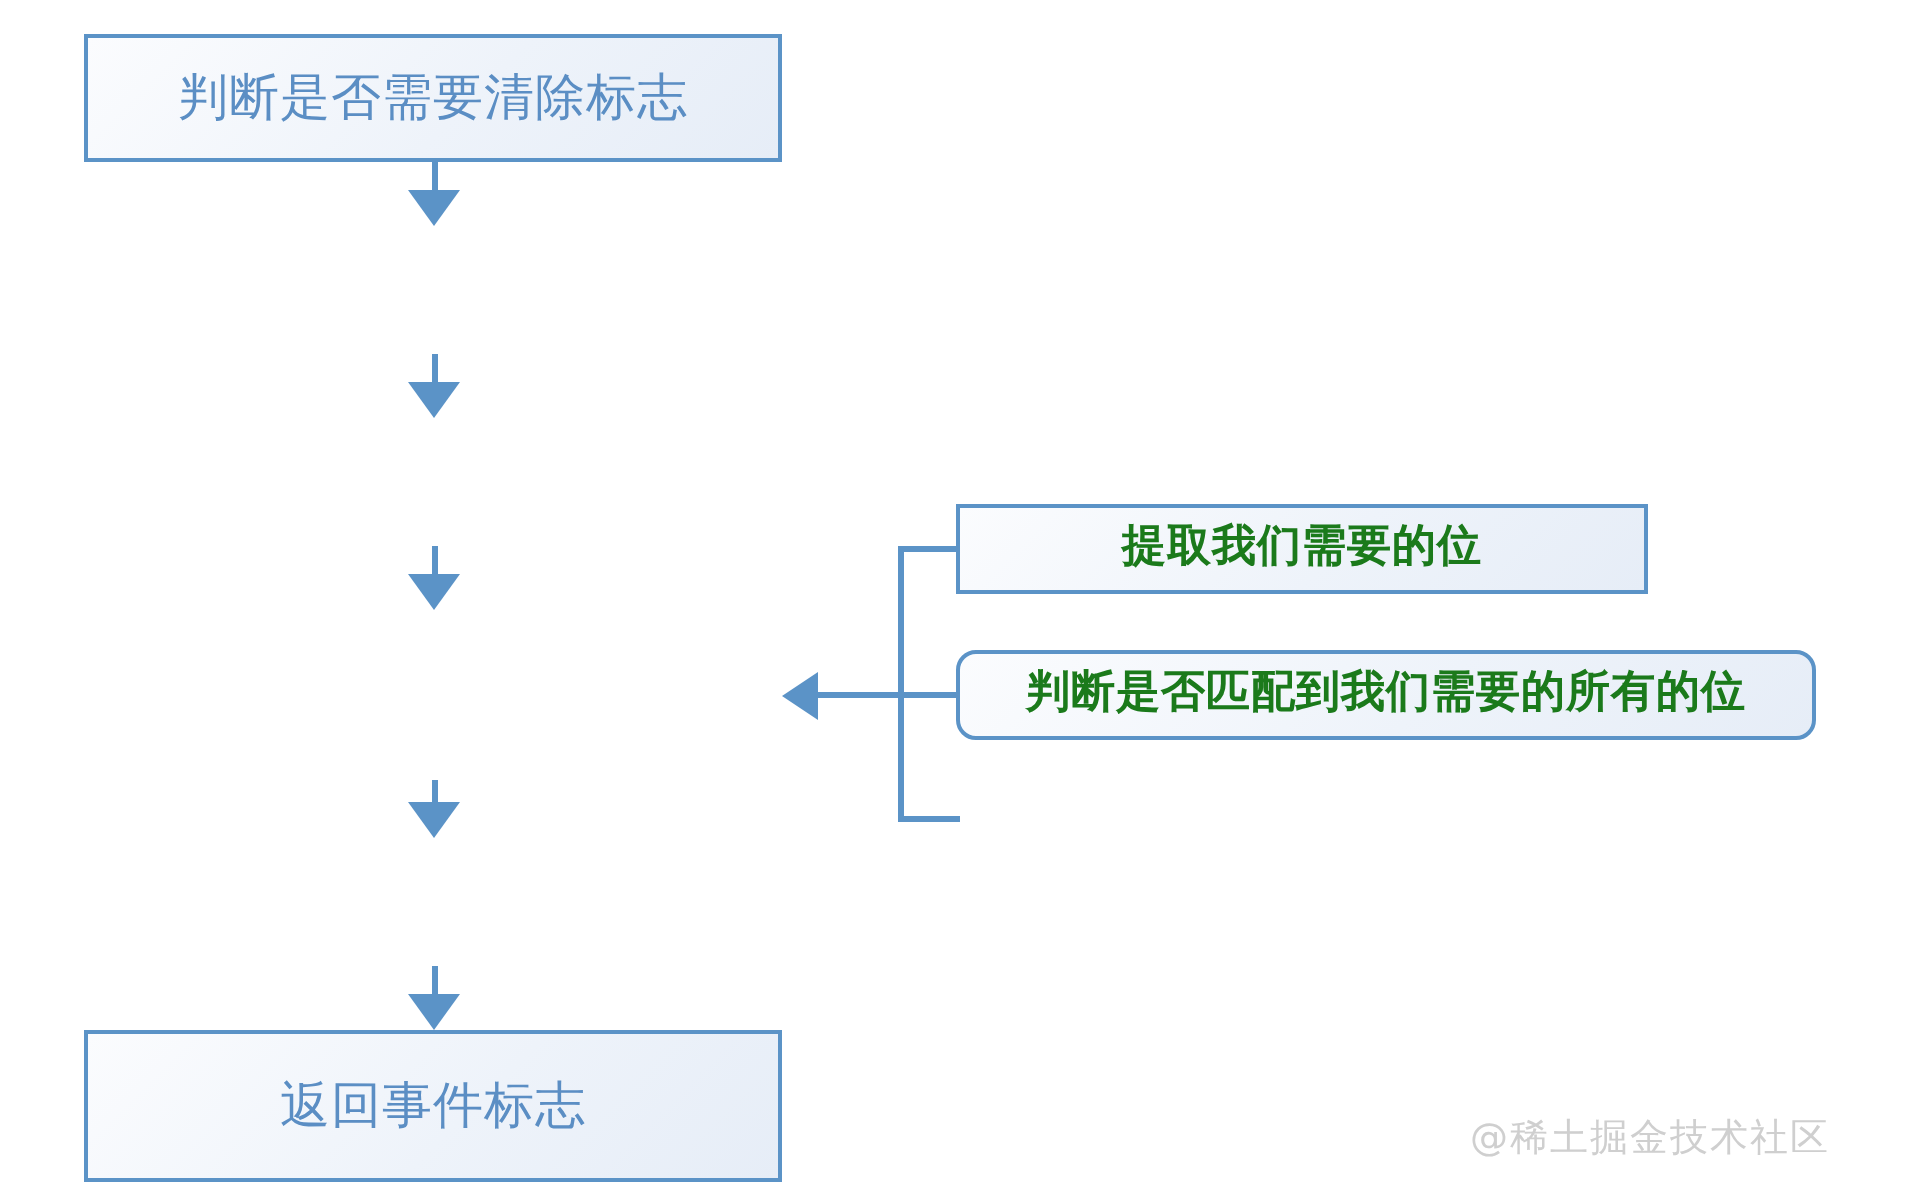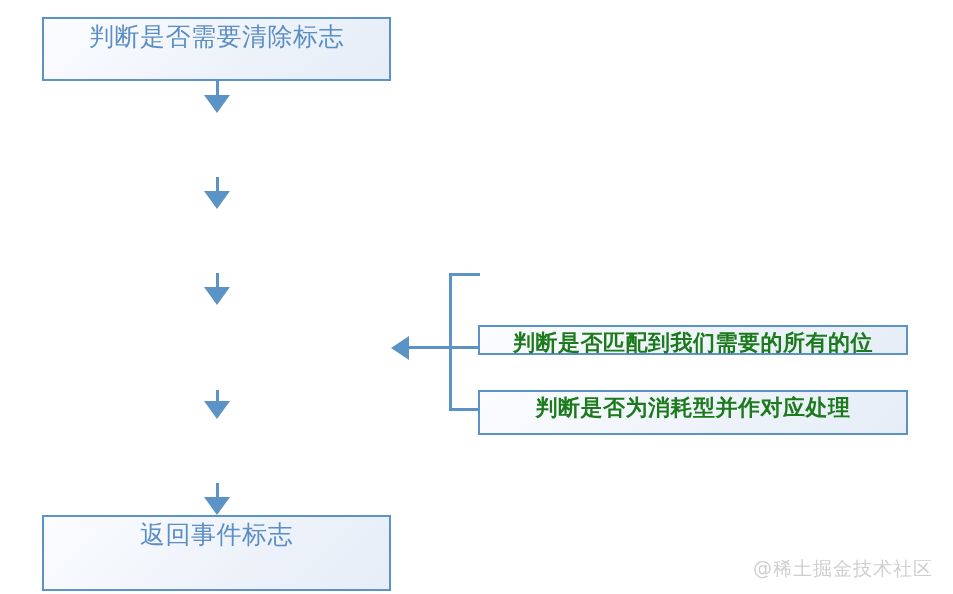--- a/index.html
+++ b/index.html
@@ -19,21 +19,21 @@
     overflow: hidden;
   }
 
   
   .node {
     position: absolute;
     box-sizing: border-box;
     border: 2px solid #5b93c7;
     background: linear-gradient(135deg, #fbfcfe 0%, #eef3fa 55%, #e6edf7 100%);
     display: flex;
-    align-items: flex-start;
+    align-items: center;
     justify-content: center;
     text-align: center;
     line-height: 1.28;
     padding: 2px 8px;
   }
   .node .label {
     display: block;
     white-space: pre-line;
   }
   .node.blue .label {
@@ -75,21 +75,21 @@
     width: 0;
     height: 0;
     border-top: 12px solid transparent;
     border-bottom: 12px solid transparent;
     border-right: 18px solid #5b93c7;
   }
 
   
   #watermark {
     position: absolute;
-    right: 20px;
+    right: 38px;
     bottom: 12px;
     color: #cfcfcf;
     font-size: 19px;
     letter-spacing: 1px;
     user-select: none;
     white-space: nowrap;
   }
 </style>
 </head>
 <body>
@@ -126,28 +126,28 @@
 
   <div class="conn">
     <div class="vline" style="left:216px; top:483px; width:3px; height:15px;"></div>
     <div class="arrow-down" style="left:204px; top:497px;"></div>
   </div>
 
   <div class="node blue" style="left:42px; top:515px; width:349px; height:76px;">
     <span class="label">返回事件标志</span>
   </div>
 
+  <div class="node green" style="left:478px; top:252px; width:346px; height:45px;">
+    <span class="label">提取我们需要的位</span>
+  </div>
 
-  <div class="node green" style="left:478px; top:325px; width:430px; height:30px;">
+  <div class="node green" style="left:478px; top:325px; width:430px; height:45px;border-radius:10px;">
     <span class="label">判断是否匹配到我们需要的所有的位</span>
   </div>
 
-  <div class="node green" style="left:478px; top:390px; width:430px; height:45px;">
-    <span class="label">判断是否为消耗型并作对应处理</span>
-  </div>
 
   <div class="conn">
 
     <div class="vline" style="left:449px; top:273px; width:3px; height:138px;"></div>
 
     <div class="hline" style="left:449px; top:273px; width:31px; height:3px;"></div>
 
     <div class="hline" style="left:449px; top:346px; width:31px; height:3px;"></div>
 
     <div class="hline" style="left:449px; top:408px; width:31px; height:3px;"></div>

